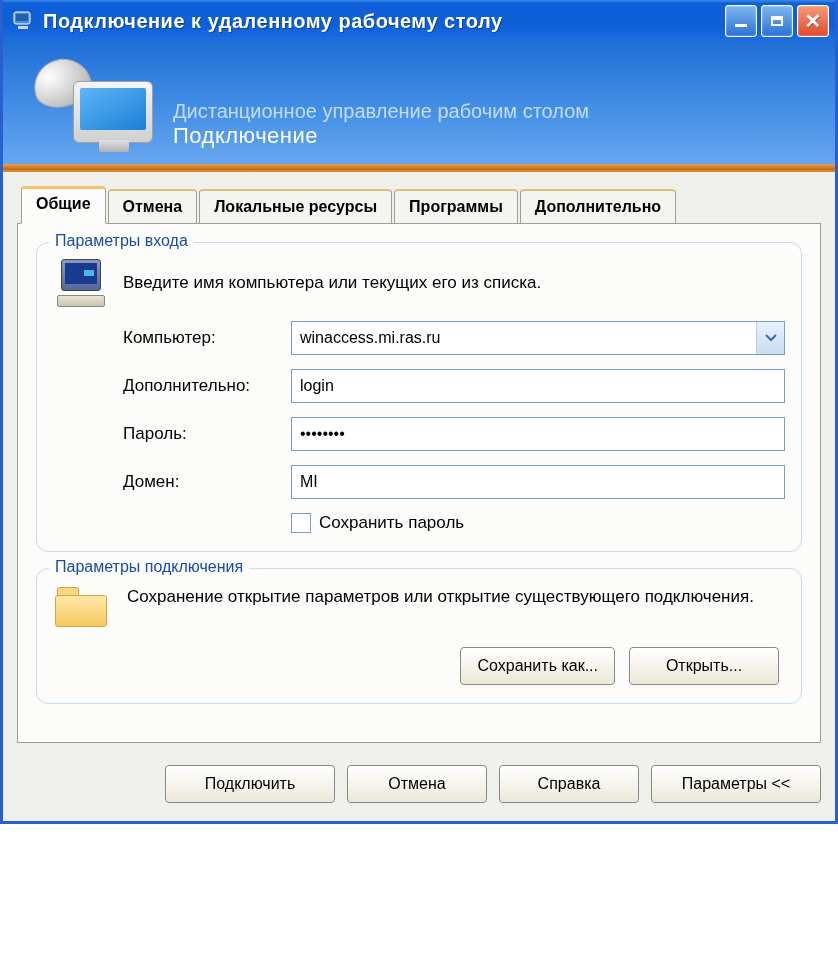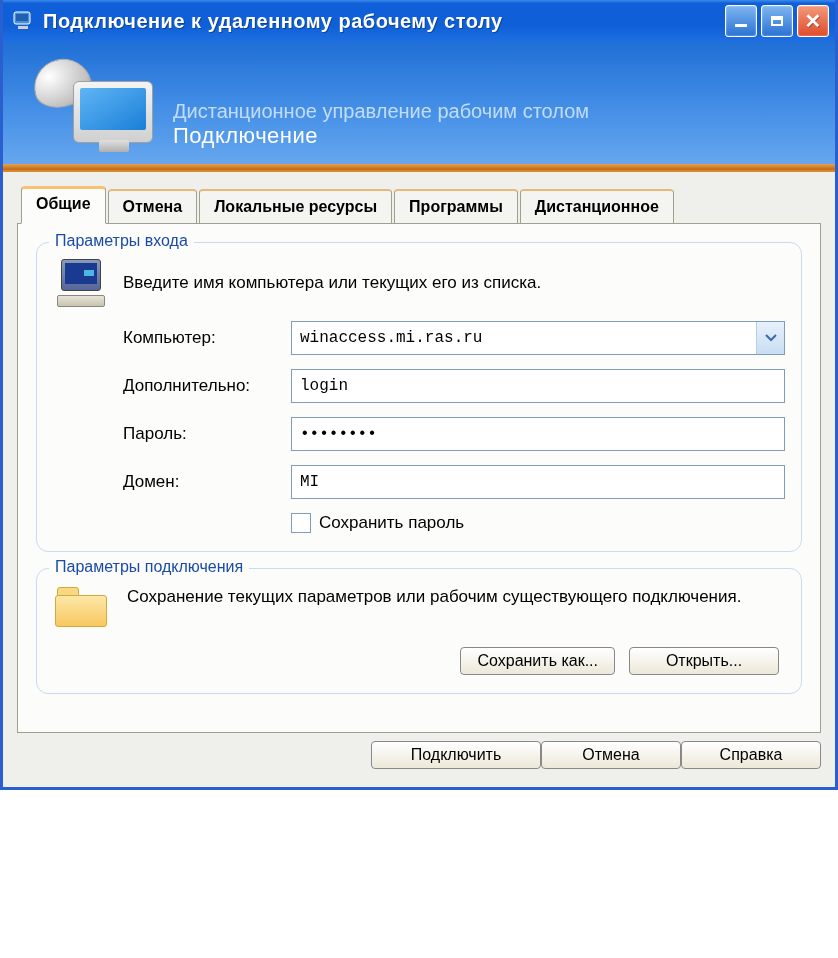--- a/index.html
+++ b/index.html
@@ -229,21 +229,21 @@
       align-items: center;
       margin-left: 70px;
     }
     .form-label { font-size: 17px; }
     .text-input {
       width: 100%;
       height: 34px;
       border: 1px solid #7f9db9;
       padding: 4px 8px;
       font-size: 16px;
-      font-family: Liberation Mono, monospace;
+      font-family: Liberation Sans, sans-serif;
       background: #fff;
     }
     .combo-wrap { position: relative; }
     .combo-wrap .text-input { padding-right: 30px; }
     .combo-arrow {
       position: absolute;
       right: 1px; top: 1px; bottom: 1px;
       width: 28px;
       background: linear-gradient(to bottom, #e8f1fb, #c8ddf3);
       border-left: 1px solid #b8cde6;
@@ -291,35 +291,35 @@
     }
     .conn-text { font-size: 17px; line-height: 1.4; flex: 1; }
     .btn-row {
       display: flex;
       justify-content: flex-end;
       gap: 14px;
       padding-right: 6px;
     }
     .btn {
       min-width: 150px;
-      height: 28px;
+      height: 38px;
       background: linear-gradient(to bottom, #fff, #ece8d8);
       border: 1px solid #888;
       border-radius: 4px;
       font-size: 16px;
       font-family: Tahoma, Arial, sans-serif;
       padding: 0 16px;
       box-shadow: inset 0 0 1px #fff;
       cursor: default;
     }
     .footer-btns {
       display: flex;
       justify-content: flex-end;
-      gap: 0;
-      margin-top: 8px;
+      gap: 12px;
+      margin-top: 22px;
     }
     .footer-btns .btn { min-width: 140px; }
     .footer-btns .btn.params { min-width: 170px; }
     .footer-btns .btn.connect { min-width: 170px; }
   </style>
 </head>
 <body>
 
 <div class="window">
 
@@ -351,21 +351,21 @@
       <div class="banner-main">Подключение</div>
     </div>
   </div>
 
   <div class="body-area">
     <div class="tabs">
       <div class="tab active">Общие</div>
       <div class="tab inactive">Отмена</div>
       <div class="tab inactive">Локальные ресурсы</div>
       <div class="tab inactive">Программы</div>
-      <div class="tab inactive">Дистанционное</div>
+      <div class="tab inactive">Дополнительно</div>
     </div>
 
     <div class="tab-content">
 
       <div class="groupbox">
         <div class="groupbox-legend">Параметры входа</div>
 
         <div class="login-row">
           <div class="icon-column">
             <div class="computer-icon">
@@ -404,31 +404,32 @@
       </div>
 
       <div class="groupbox">
         <div class="groupbox-legend">Параметры подключения</div>
 
         <div class="conn-instr">
           <div class="folder-icon">
             <div class="tab-part"></div>
             <div class="body-part"></div>
           </div>
-          <div class="conn-text">Сохранение текущих параметров или рабочим существующего подключения.</div>
+          <div class="conn-text">Сохранение открытие параметров или открытие существующего подключения.</div>
         </div>
 
         <div class="btn-row">
           <button class="btn">Сохранить как...</button>
           <button class="btn">Открыть...</button>
         </div>
       </div>
 
     </div>
 
     <div class="footer-btns">
       <button class="btn connect">Подключить</button>
       <button class="btn">Отмена</button>
       <button class="btn">Справка</button>
+      <button class="btn params">Параметры &lt;&lt;</button>
     </div>
   </div>
 
 </div>
 
 </body></html>

